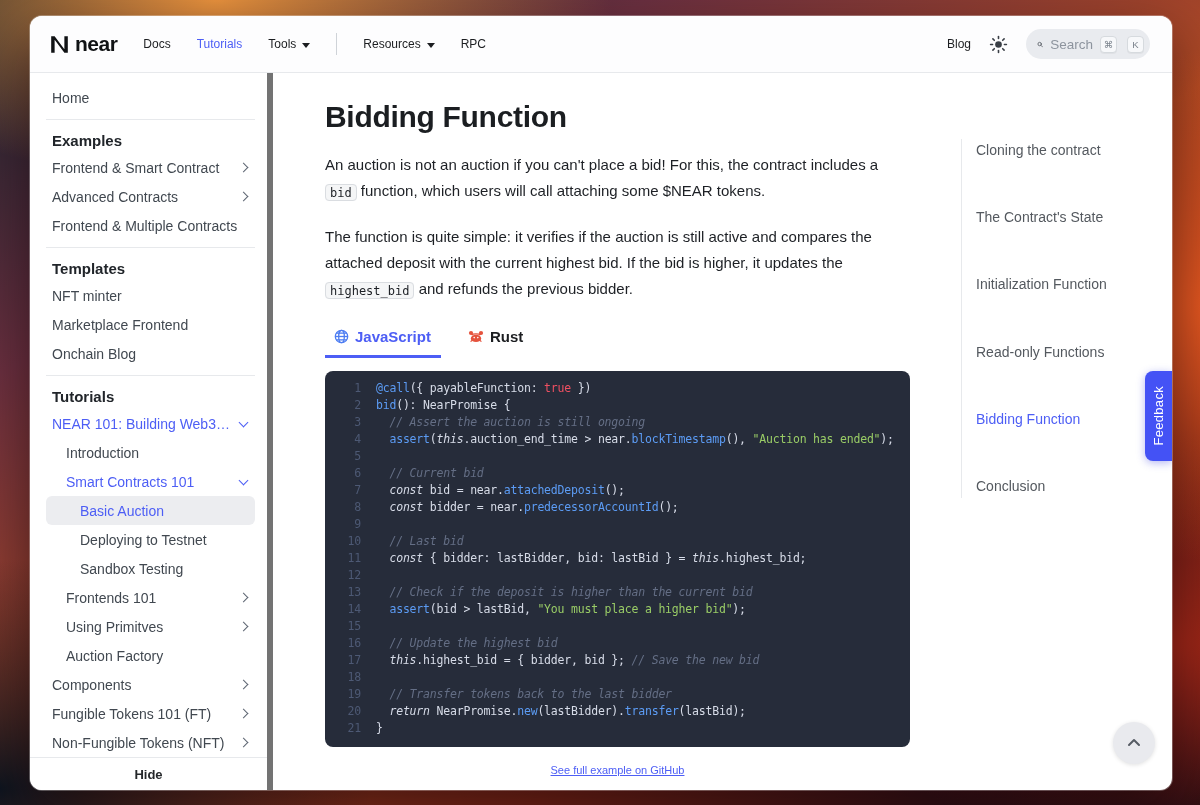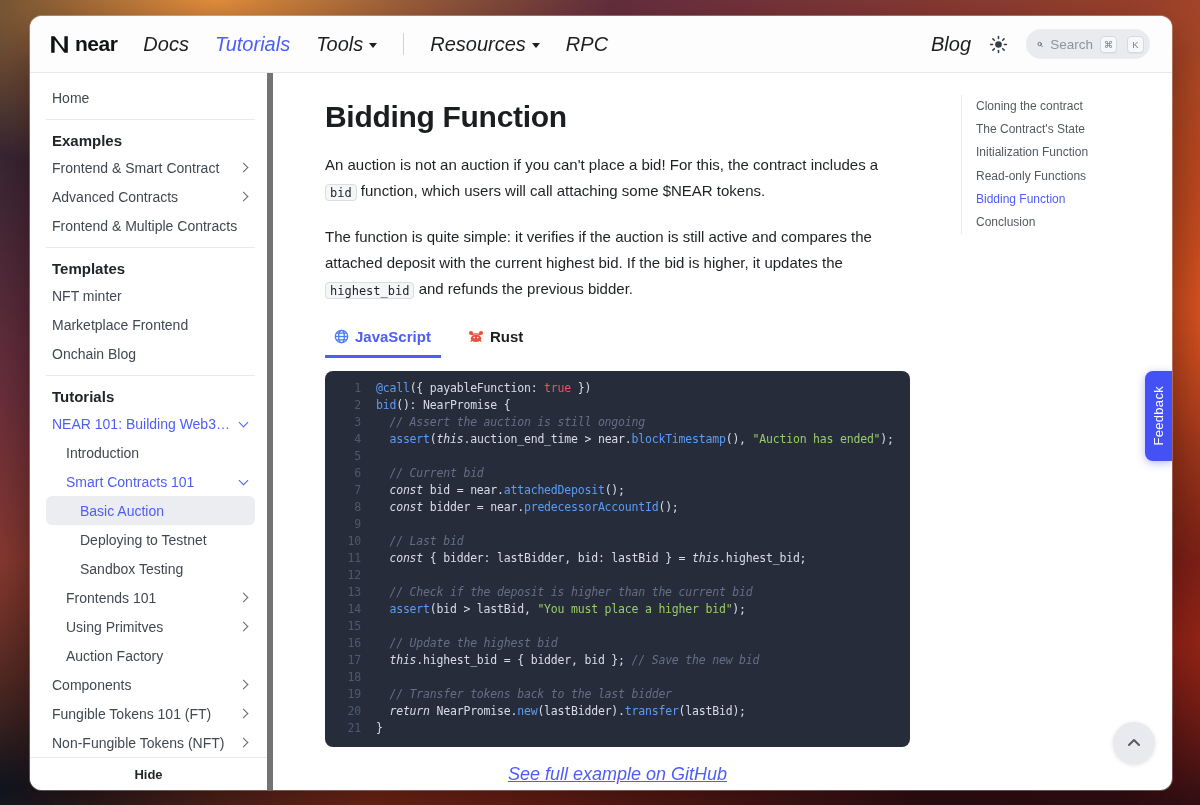--- a/index.html
+++ b/index.html
@@ -19,21 +19,21 @@
     background:#ffffff; border-radius:12px; overflow:hidden;
     box-shadow:0 0 0 1px rgba(255,255,255,.28), 0 22px 55px rgba(15,4,8,.55);
     display:flex; flex-direction:column;
   }
   
   .navbar{ height:57px; flex:none; display:flex; align-items:center; gap:26px;
     padding:0 22px 0 20px; border-bottom:1px solid #e7e9ec; background:#fdfdfe; }
   .logo{ display:flex; align-items:center; gap:6px; cursor:pointer; }
   .logo-word{ font-size:21px; font-weight:700; letter-spacing:-0.5px; color:#101214;text-align:right; }
   .nav-links{ display:flex; align-items:center; gap:26px; }
-  .nav-link{ font-size:20px; color:#1c1e21; cursor:pointer; display:flex; align-items:center; gap:6px;font-style:italic; }
+  .nav-link{ font-size:12px; color:#1c1e21; cursor:pointer; display:flex; align-items:center; gap:6px; }
   .nav-link.active{ color:var(--accent); }
   .caret{ width:0; height:0; border-left:4px solid transparent; border-right:4px solid transparent;
     border-top:5px solid #1c1e21; margin-top:2px; }
   .vr{ width:1px; height:22px; background:#cfd3d8; }
   .nav-right{ margin-left:auto; display:flex; align-items:center; gap:18px; }
   .search-pill{ width:124px; height:30px; background:#e9ebef; border-radius:16px;
     display:flex; align-items:center; gap:7px; padding:0 6px 0 11px; cursor:pointer; }
   .search-ph{ font-size:13.5px; color:#8d949e; flex:1; }
   .kbd{ min-width:17px; height:17px; background:#f7f8fa; border:1px solid #d6dade; border-radius:4px;
     font-size:9.5px; color:#7a828c; display:flex; align-items:center; justify-content:center; padding:0 2px;
@@ -78,27 +78,27 @@
     letter-spacing:-0.2px; line-height:17px; overflow:hidden; }
   .cl{ display:flex; height:17px; white-space:pre; }
   .ln{ width:36px; flex:none; text-align:right; color:var(--code-ln); user-select:none; }
   .lc{ padding-left:15px; color:var(--code-text); }
   .tk-d{ color:var(--code-text); }
   .tk-b{ color:var(--code-blue); }
   .tk-g{ color:var(--code-green); }
   .tk-r{ color:var(--code-red); }
   .tk-c{ color:var(--code-comment); font-style:italic; }
   .tk-i{ color:var(--code-text); font-style:italic; }
-  .gh-link{ display:block; width:585px; text-align:center; margin-top:17px; font-size:18px;
-    color:var(--accent); text-decoration:underline; cursor:pointer;font-style:italic; }
+  .gh-link{ display:block; width:585px; text-align:center; margin-top:17px; font-size:11px;
+    color:var(--accent); text-decoration:underline; cursor:pointer; }
   
   .toc{ width:211px; flex:none; padding:22px 18px 0 0; }
   .toc-inner{ border-left:1px solid #e7e9ec; padding-left:14px; }
-  .toc-item{ font-size:12px; color:#54595f; line-height:23.2px; cursor:pointer;
-    white-space:nowrap; overflow:hidden; text-overflow:ellipsis; }
+  .toc-item{ font-size:14px; color:#54595f; line-height:23.2px; cursor:pointer;
+    white-space:nowrap; overflow:hidden; text-overflow:ellipsis;margin-top:44px; }
   .toc-item.active{ color:var(--accent); }
   
   .feedback{ position:absolute; right:0; top:355px; width:27px; height:90px;
     background:var(--feedback); border-radius:8px 0 0 8px; display:flex; align-items:center;
     justify-content:center; cursor:pointer; box-shadow:0 2px 8px rgba(40,50,220,.35); }
   .feedback span{ writing-mode:vertical-rl; transform:rotate(180deg); color:#fff;
     font-size:13px; letter-spacing:.3px; }
   .scrolltop{ position:absolute; right:17px; bottom:26px; width:42px; height:42px; border-radius:50%;
     background:#e9eaee; display:flex; align-items:center; justify-content:center; cursor:pointer;
     box-shadow:0 1px 4px rgba(0,0,0,.12); }

